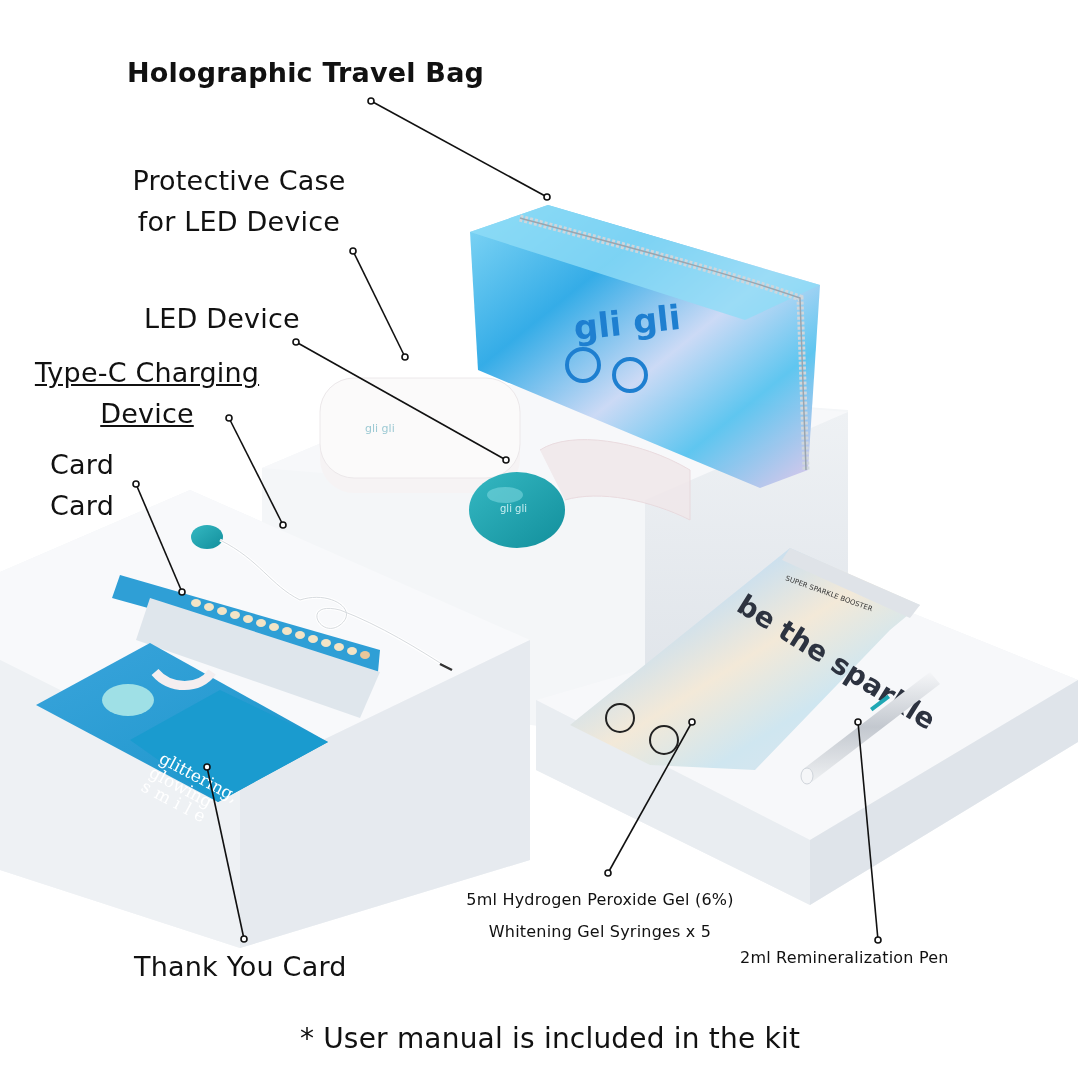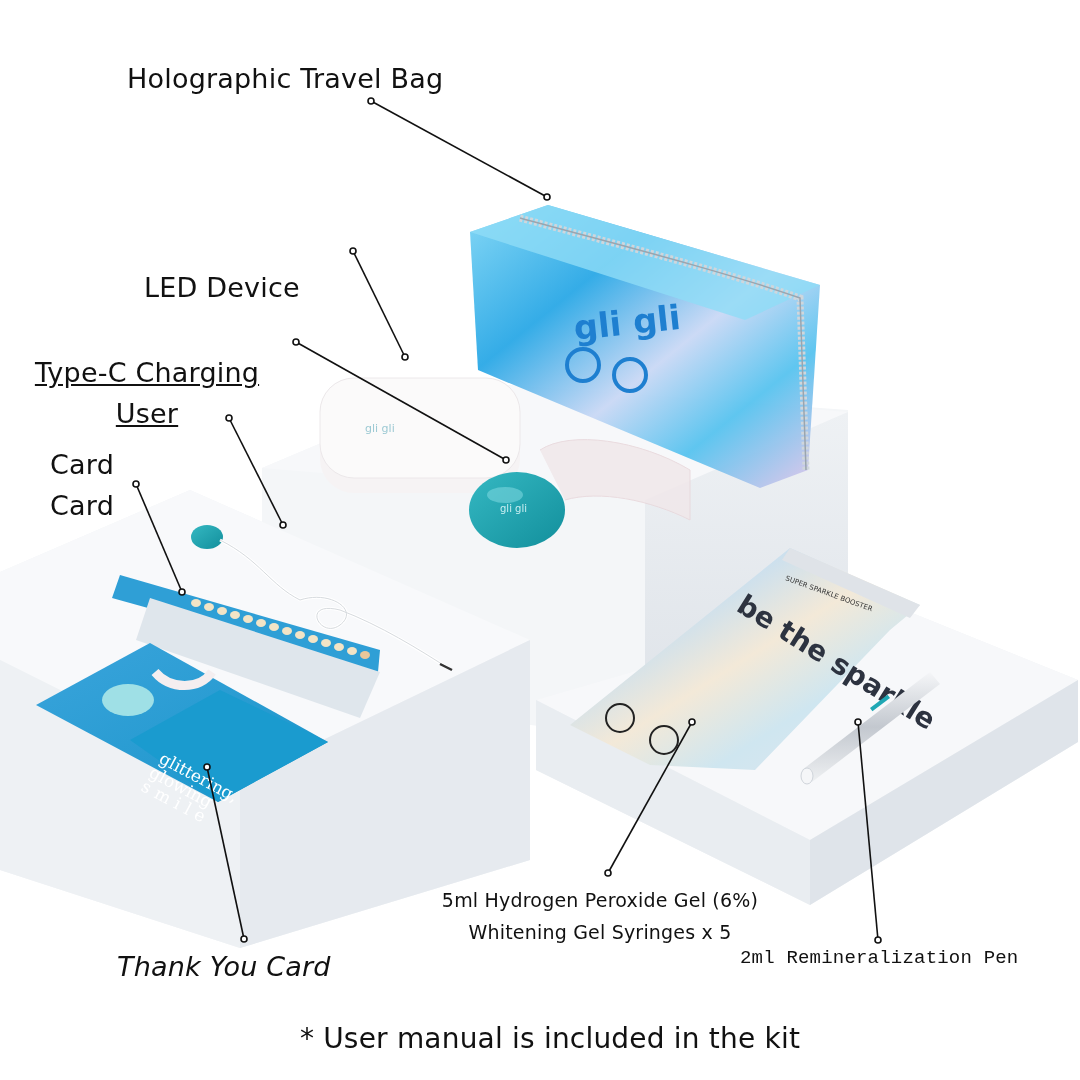--- a/index.html
+++ b/index.html
@@ -7,21 +7,21 @@
       width: 1080px; height: 1080px; background: #ffffff;
       position: relative; overflow: hidden;
       font-family: "DejaVu Sans", "Liberation Sans", sans-serif;
       color: #111;
     }
     .scene { position: absolute; left: 0; top: 0; width: 1080px; height: 1080px; }
     .label {
       position: absolute; color: #111; font-size: 27px; line-height: 41px;
       text-align: center; white-space: nowrap; letter-spacing: 0.2px;
     }
-    .label.small { font-size: 19px; line-height: 32px; }
+    .label.small { font-size: 16px; line-height: 32px; }
     .label.foot { font-size: 28px; }
     .label div { display: block; }
   </style>
 </head>
 <body>
 
 <div class="scene">
   <svg width="1080" height="1080" viewBox="0 0 1080 1080">
     <defs>
       <linearGradient id="holo" x1="0" y1="0" x2="1" y2="1">
@@ -191,40 +191,44 @@
         </g>
       <g>
           <line x1="858" y1="722" x2="878" y2="940"></line>
           <circle cx="858" cy="722" r="3"></circle>
           <circle cx="878" cy="940" r="3"></circle>
         </g>
     </g>
   </svg>
 
   
-  <div class="label" style="left:127px; top:58px;">
+  <div class="label" style="left:127px; top:52px;font-weight:bold;">
     <div>Holographic Travel Bag</div>
   </div>
-  <div class="label" style="left:144px; top:267px;">
+  <div class="label" style="left:126px; top:160px; width:226px;">
+    <div>Protective Case</div>
+    <div>for LED Device</div>
+  </div>
+  <div class="label" style="left:144px; top:298px;">
     <div>LED Device</div>
   </div>
   <div class="label" style="left:26px; top:352px; width:242px;text-decoration:underline;">
     <div>Type-C Charging</div>
-    <div>User</div>
+    <div>Device</div>
   </div>
   <div class="label" style="left:30px; top:444px; width:104px;">
     <div>Card</div>
     <div>Card</div>
   </div>
-  <div class="label" style="left:117px; top:946px;font-style:italic;">
+  <div class="label" style="left:134px; top:946px;">
     <div>Thank You Card</div>
   </div>
   <div class="label small" style="left:420px; top:884px; width:360px;">
     <div>5ml Hydrogen Peroxide Gel (6%)</div>
     <div>Whitening Gel Syringes x 5</div>
   </div>
-  <div class="label small" style="left:740px; top:942px;font-family:Liberation Mono, monospace;">
+  <div class="label small" style="left:740px; top:942px;">
     <div>2ml Remineralization Pen</div>
   </div>
   <div class="label foot" style="left:0; top:1018px; width:1100px;">
     <div>* User manual is included in the kit</div>
   </div>
 </div>
 
 </body></html>

